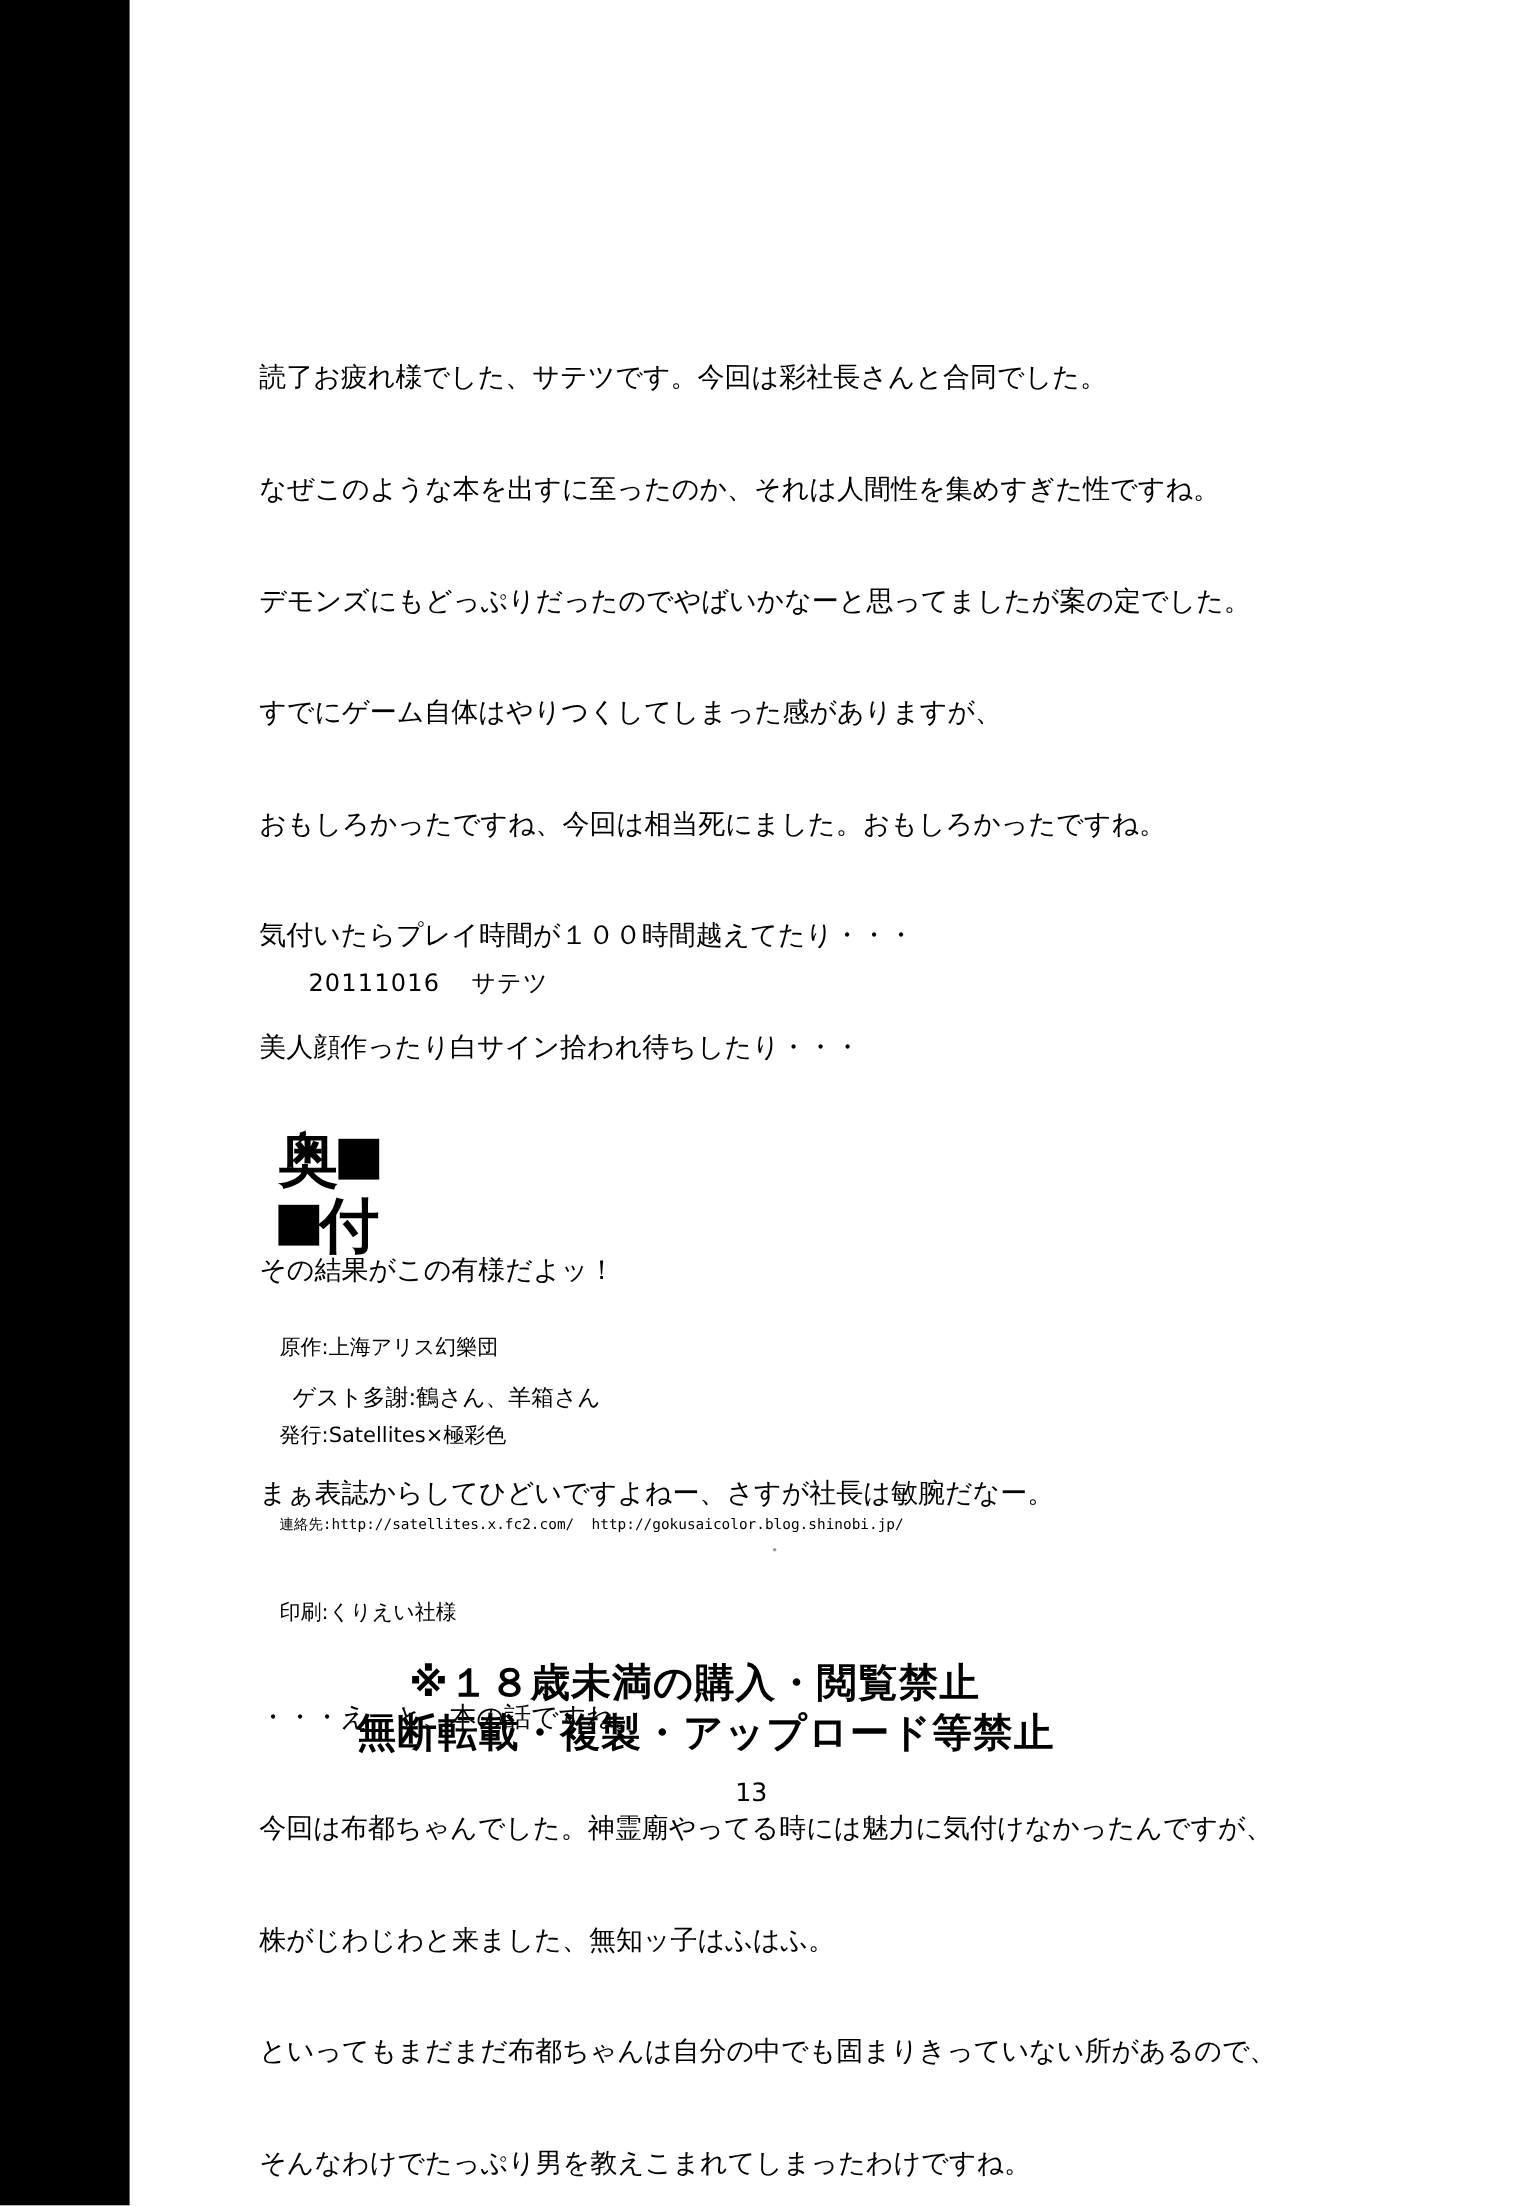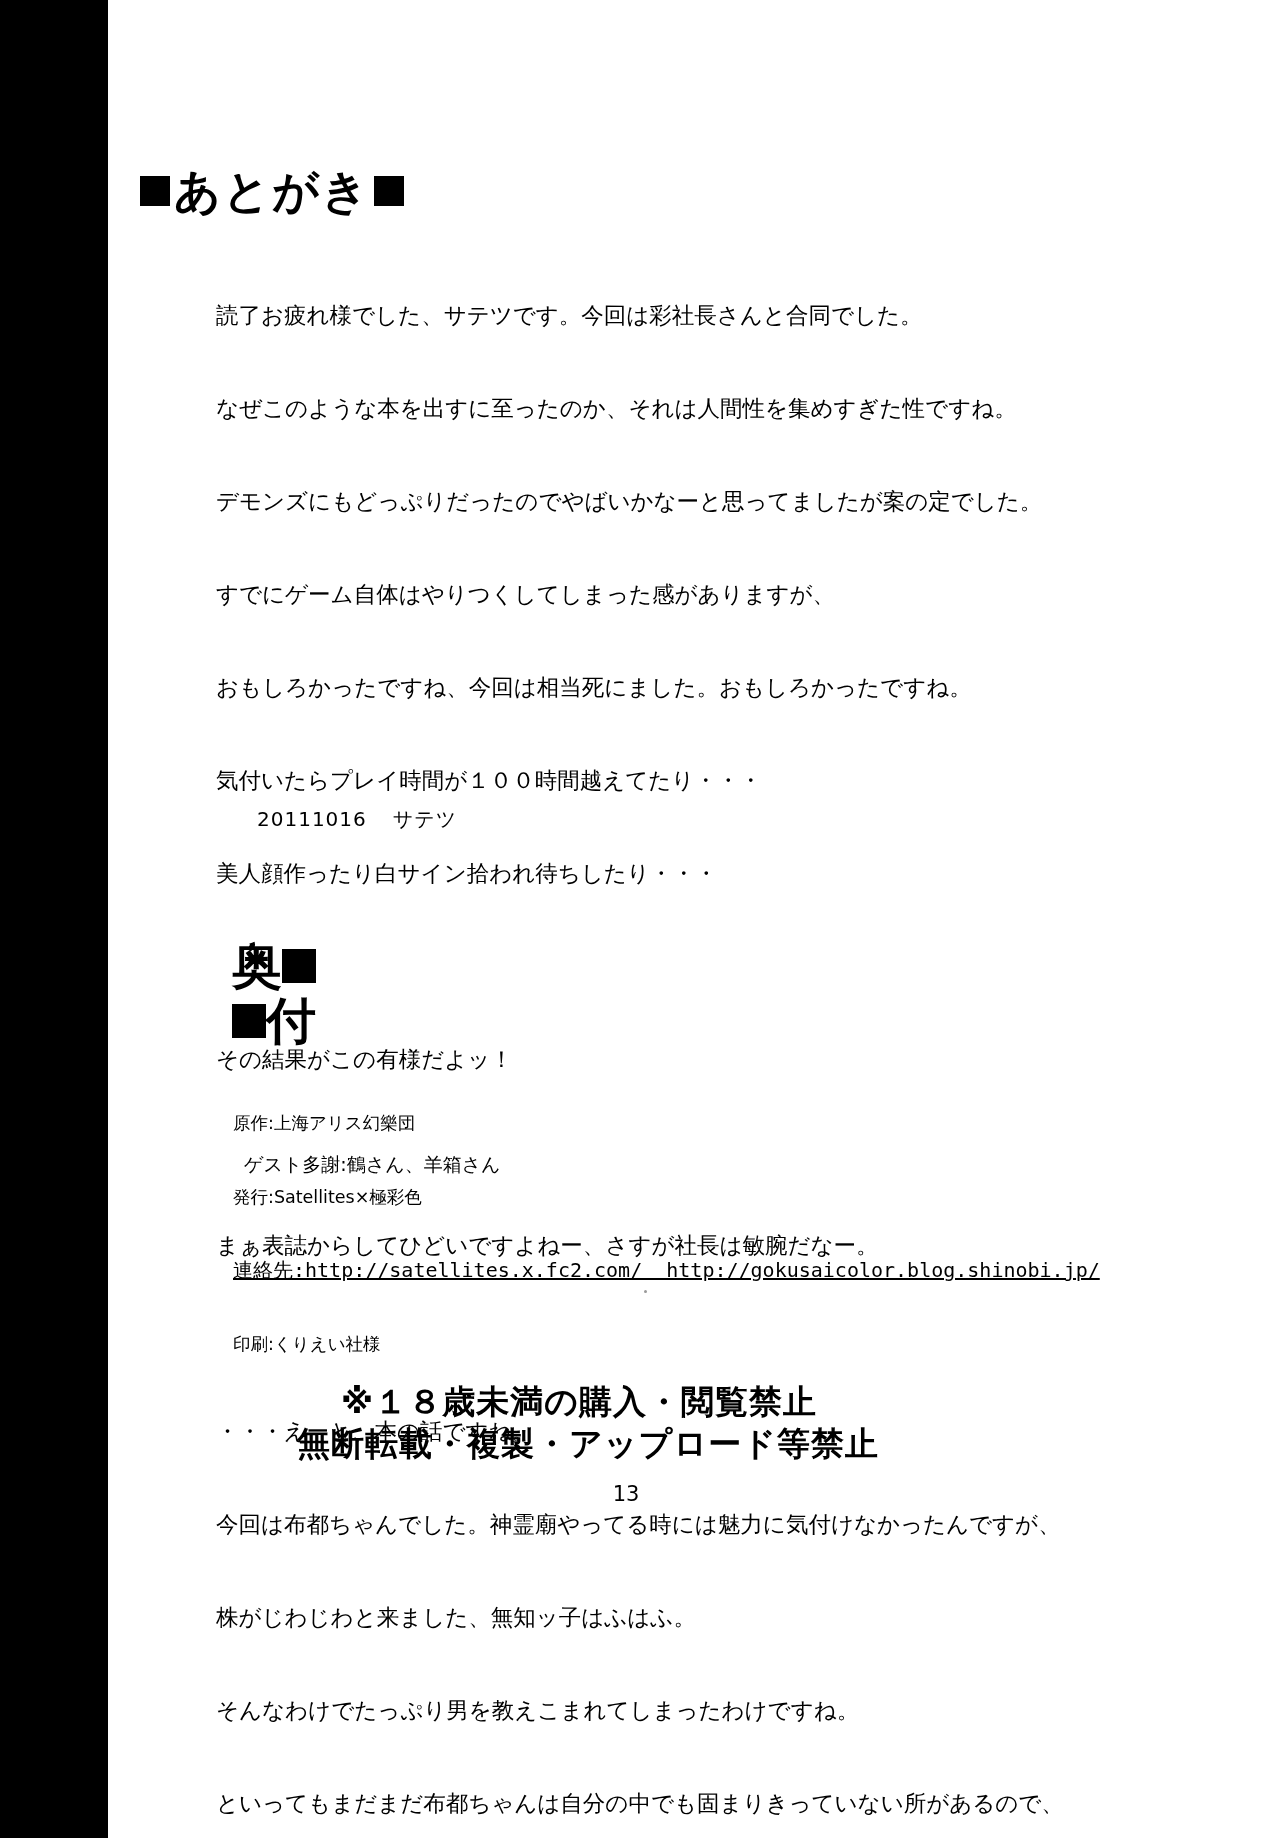--- a/index.html
+++ b/index.html
@@ -127,22 +127,21 @@
     left: 125px;
     top: 1062px;
     font-size: 17.5px;
     line-height: 24.5px;
     color: #000;
     font-family: "DejaVu Sans", sans-serif;
     white-space: pre-wrap;
   }
   .colophon-lines .mono {
     font-family: "DejaVu Sans Mono", monospace;
-    font-size: 20px;
-    text-decoration: underline;
+    font-size: 12px;
   }
   .guest-line {
     position: absolute;
     left: 136px;
     top: 1152px;
     font-size: 19px;
     color: #000;
   }
 
   
@@ -193,44 +192,39 @@
 </style>
 </head>
 <body>
 
 <div class="page">
 
   <div class="gutter"></div>
 
   <div class="content">
 
-    <div class="afterword-heading">
-      <span class="sq"></span>
-      <span class="title-text">あとがき</span>
-      <span class="sq"></span>
-    </div>
 
     <div class="afterword-body">
       <p>読了お疲れ様でした、サテツです。今回は彩社長さんと合同でした。</p>
       <p>なぜこのような本を出すに至ったのか、それは人間性を集めすぎた性ですね。</p>
       <p>デモンズにもどっぷりだったのでやばいかなーと思ってましたが案の定でした。</p>
       <p>すでにゲーム自体はやりつくしてしまった感がありますが、</p>
       <p>おもしろかったですね、今回は相当死にました。おもしろかったですね。</p>
       <p>気付いたらプレイ時間が１００時間越えてたり・・・</p>
       <p>美人顔作ったり白サイン拾われ待ちしたり・・・</p>
       <div class="blank-line"></div>
       <p>その結果がこの有様だよッ！</p>
       <div class="blank-line"></div>
       <p>まぁ表誌からしてひどいですよねー、さすが社長は敏腕だなー。</p>
       <div class="blank-line"></div>
       <p>・・・えーと、本の話ですね。</p>
       <p>今回は布都ちゃんでした。神霊廟やってる時には魅力に気付けなかったんですが、</p>
       <p>株がじわじわと来ました、無知ッ子はふはふ。</p>
+      <p>といってもまだまだ布都ちゃんは自分の中でも固まりきっていない所があるので、</p>
       <p>そんなわけでたっぷり男を教えこまれてしまったわけですね。</p>
-      <p>といってもまだまだ布都ちゃんは自分の中でも固まりきっていない所があるので、</p>
       
       
       
       
       
     </div>
 
     <div class="sign-line">
       <span class="date">20111016</span><span>サテツ</span>
     </div>

